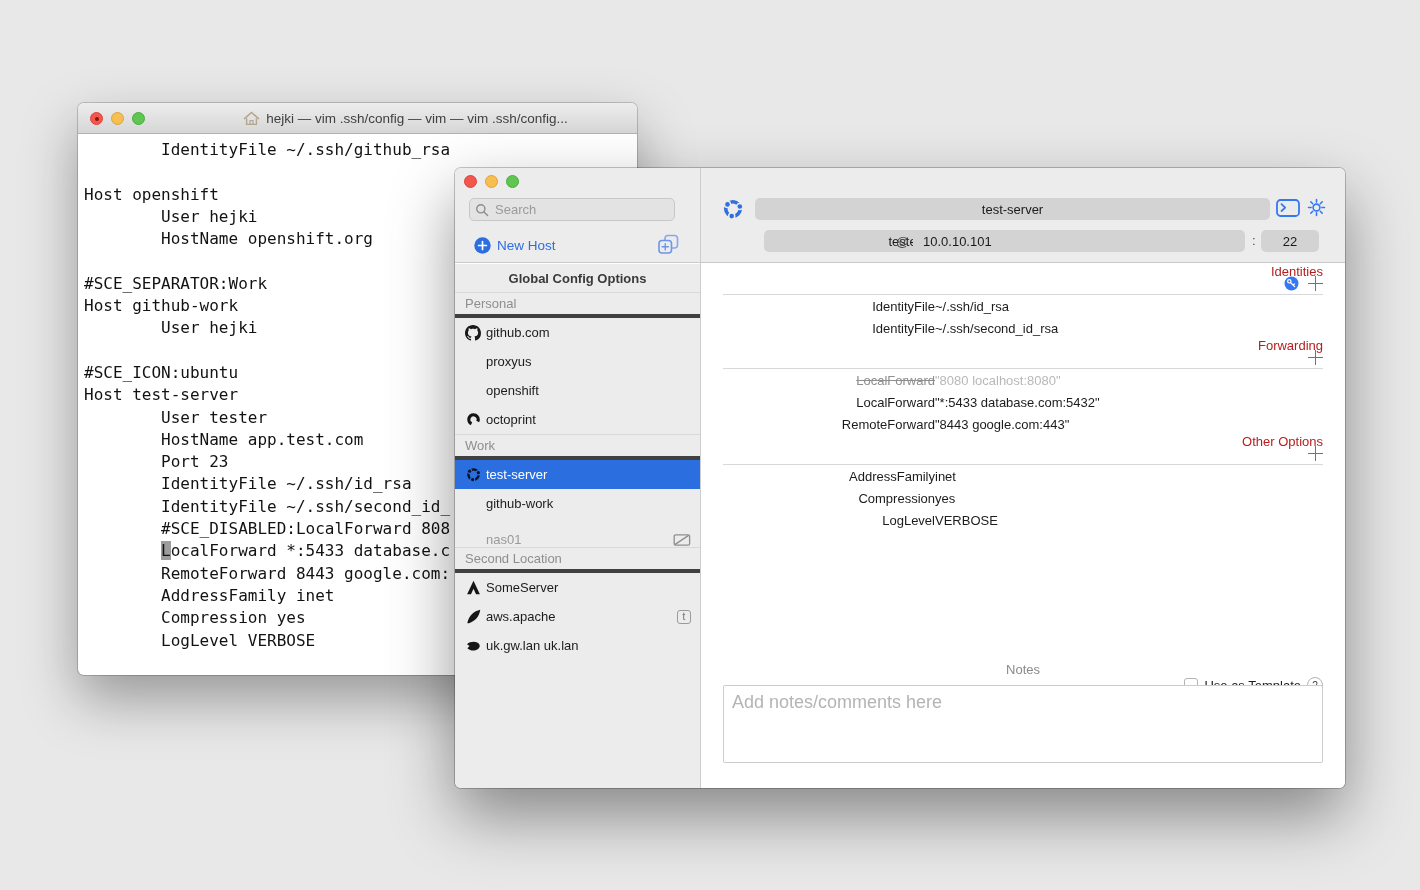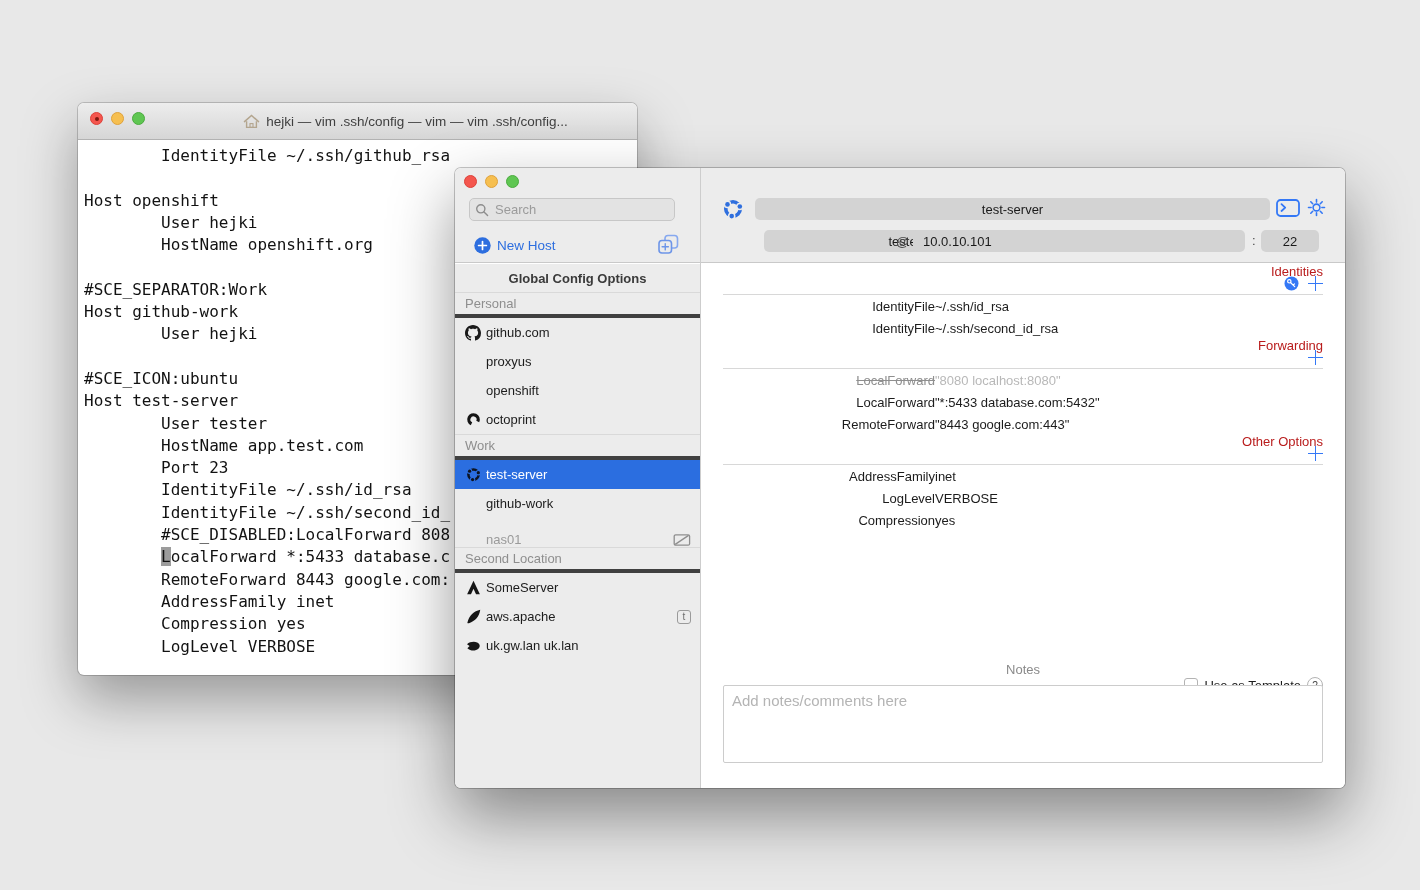--- a/index.html
+++ b/index.html
@@ -11,21 +11,21 @@
   }
   .win { position:absolute; }
 
   
   .vim {
     left:78px; top:103px; width:559px; height:572px;
     background:#ffffff; border-radius:6px; z-index:1;
     box-shadow:0 0 0 1px rgba(0,0,0,.18), 0 24px 55px rgba(0,0,0,.35);
   }
   .vtitle {
-    height:37px; border-radius:6px 6px 0 0; position:relative;
+    height:31px; border-radius:6px 6px 0 0; position:relative;
     background:linear-gradient(#ededed,#d6d6d6);
     border-bottom:1px solid #b2b2b2;
     display:flex; align-items:center; justify-content:center;
   }
   .lights { display:flex; gap:8px; }
   .vtitle .lights { position:absolute; left:12px; top:9px; }
   .light { width:13px; height:13px; border-radius:50%; position:relative; }
   .light.red    { background:#f4564e; border:1px solid #dd4139; }
   .light.red .dot { position:absolute; left:3.5px; top:3.5px; width:4.5px; height:4.5px; border-radius:50%; background:#7e180f; }
   .light.yellow { background:#f6bf50; border:1px solid #dfa23b; }
@@ -129,21 +129,21 @@
   .notes { position:absolute; left:22px; right:22px; bottom:22px; }
   .notes-head { display:flex; align-items:center; height:20px; margin-bottom:3px; color:#8a8a8a;flex-direction:column; }
   .tmpl { margin-left:auto; display:flex; align-items:center; gap:6px; color:#1c1c1c; }
   .checkbox { width:14px; height:14px; background:#fff; border:1px solid #b3b3b3; border-radius:3px; }
   .help {
     width:16px; height:16px; border:1px solid #b3b3b3; border-radius:50%; background:#fff;
     display:flex; align-items:center; justify-content:center; font-size:10px; color:#444;
   }
   .notes-input {
     width:100%; height:78px; border:1px solid #cccccc; border-radius:2px; resize:none;
-    font-family:"Liberation Sans",sans-serif; font-size:15px; color:#333; padding:6px 8px; outline:none;
+    font-family:"Liberation Sans",sans-serif; font-size:18px; color:#333; padding:6px 8px; outline:none;
   }
   .notes-input::placeholder { color:#b4b4b4; }
 </style>
 </head>
 <body>
 
 <section class="win vim">
   <header class="vtitle">
     <span class="lights">
       <span class="light red">
@@ -403,26 +403,26 @@
       <span>Other Options</span>
       <span class="sec-actions">
         <span class="plus-btn"></span>
       </span>
     </div>
     <div class="kv">
       <span class="k">AddressFamily</span>
       <span class="v">inet</span>
     </div>
     <div class="kv">
+      <span class="k">Compression</span>
+      <span class="v">yes</span>
+    </div>
+    <div class="kv">
       <span class="k">LogLevel</span>
       <span class="v">VERBOSE</span>
-    </div>
-    <div class="kv">
-      <span class="k">Compression</span>
-      <span class="v">yes</span>
     </div>
 
     <div class="notes">
       <div class="notes-head">
         <span>Notes</span>
         <span class="tmpl">
           <span class="checkbox"></span>
           <span>Use as Template</span>
           <span class="help">?</span>
         </span>

